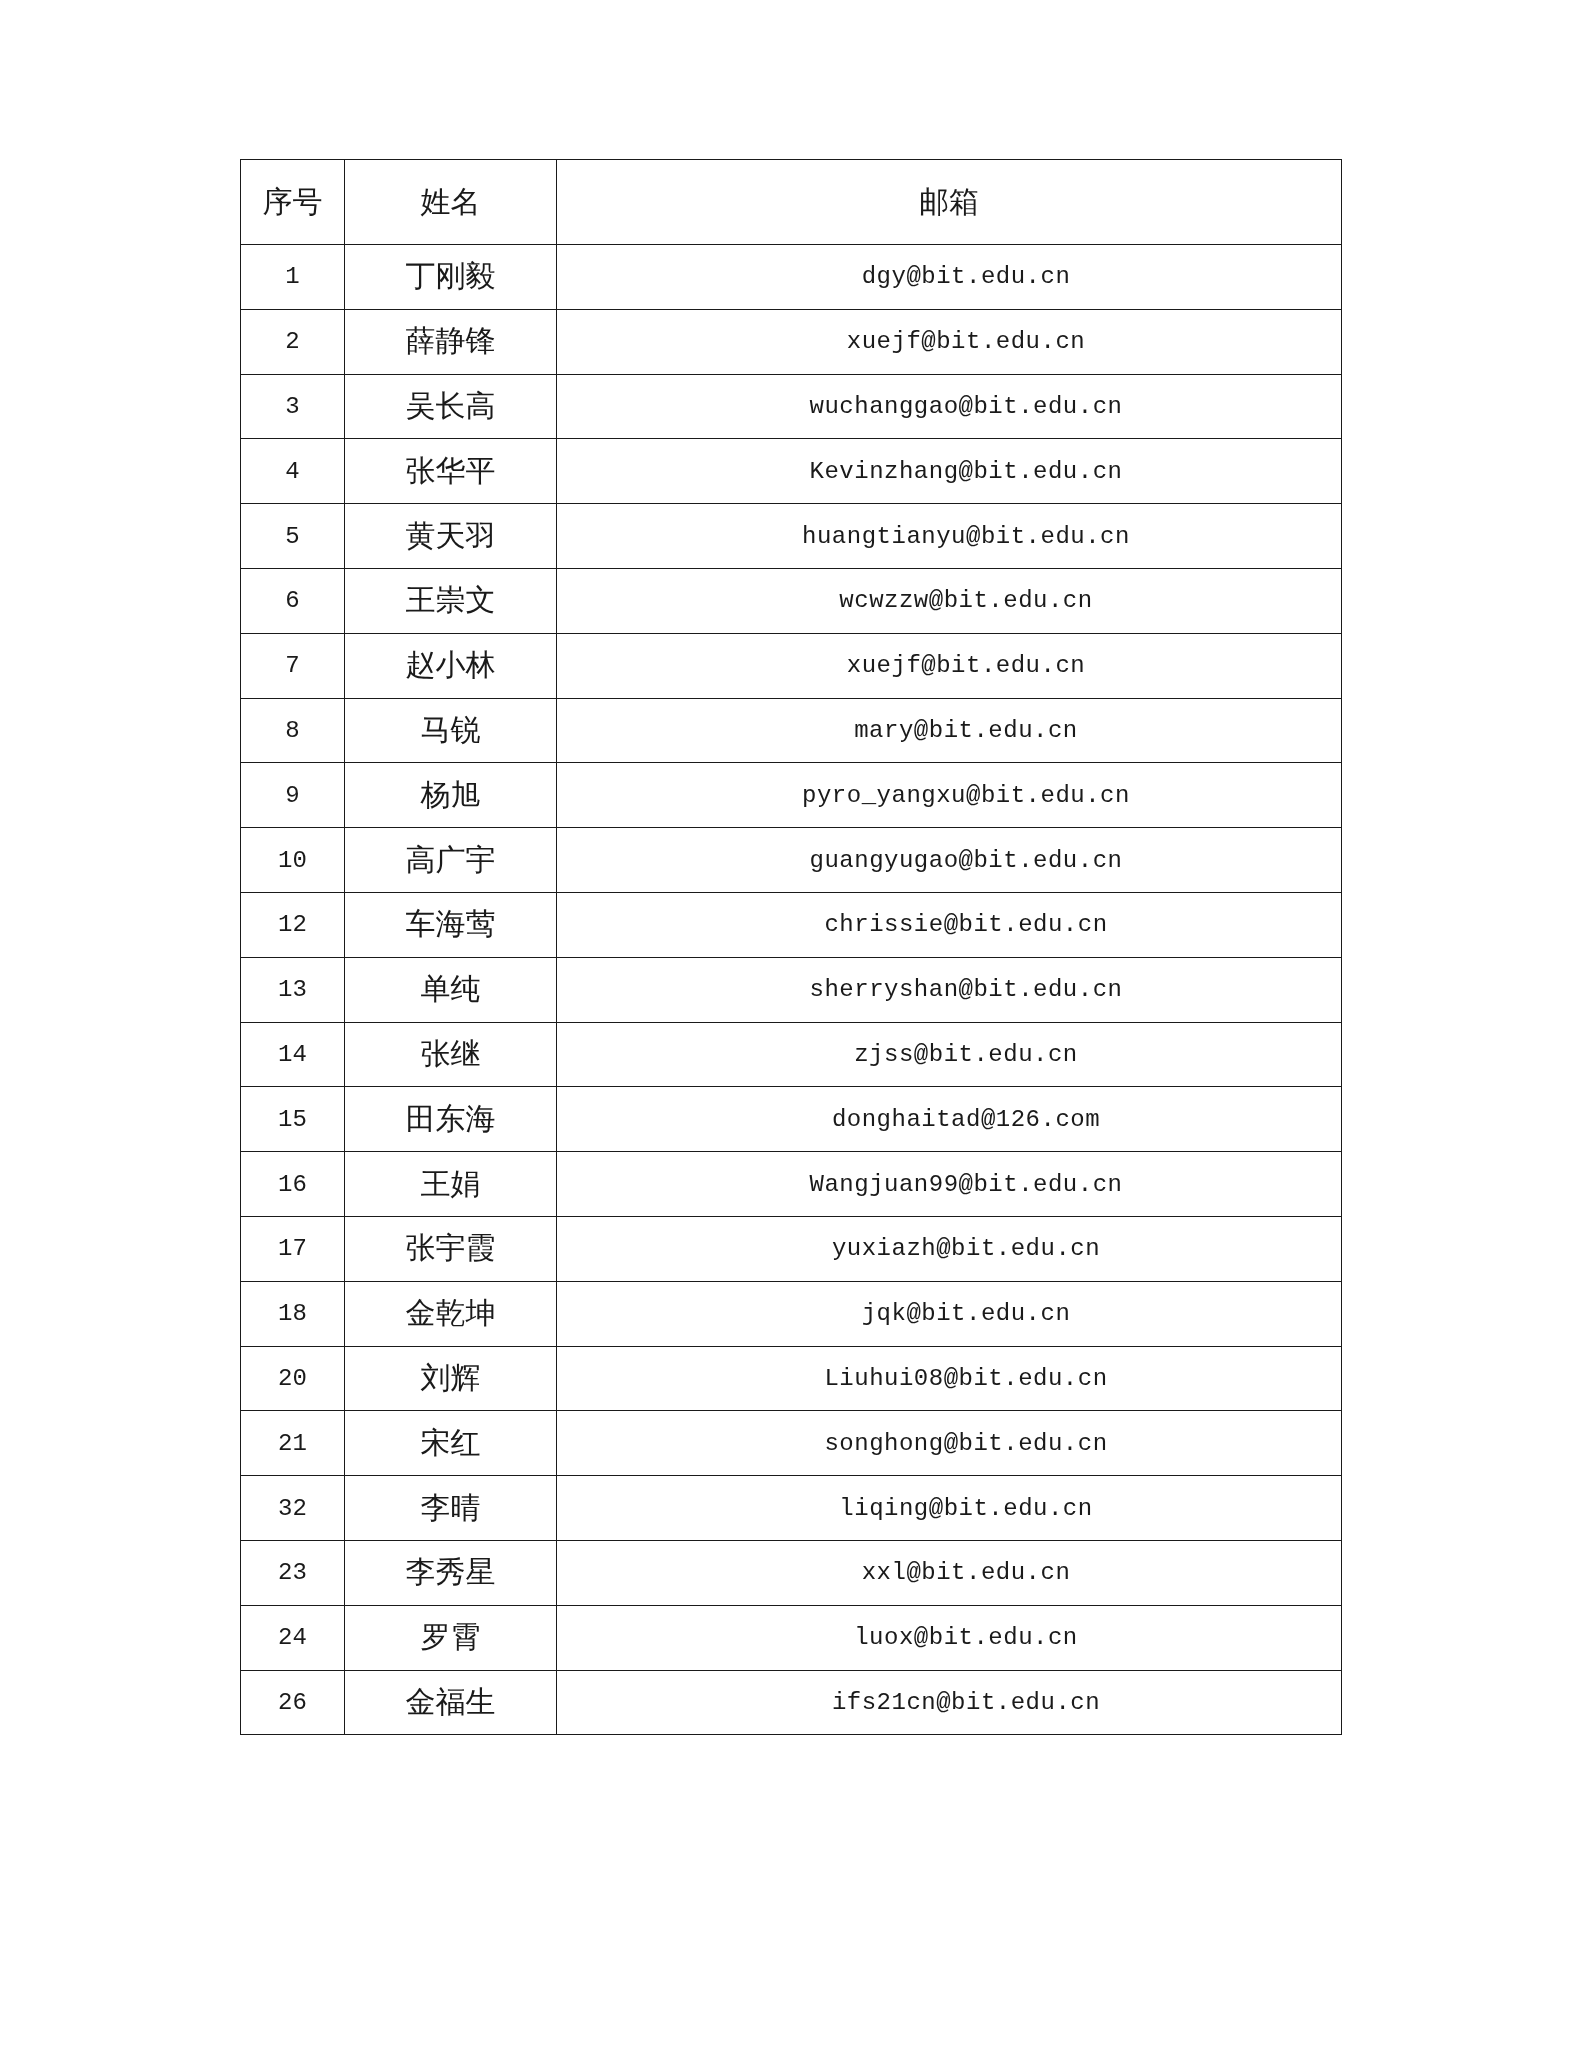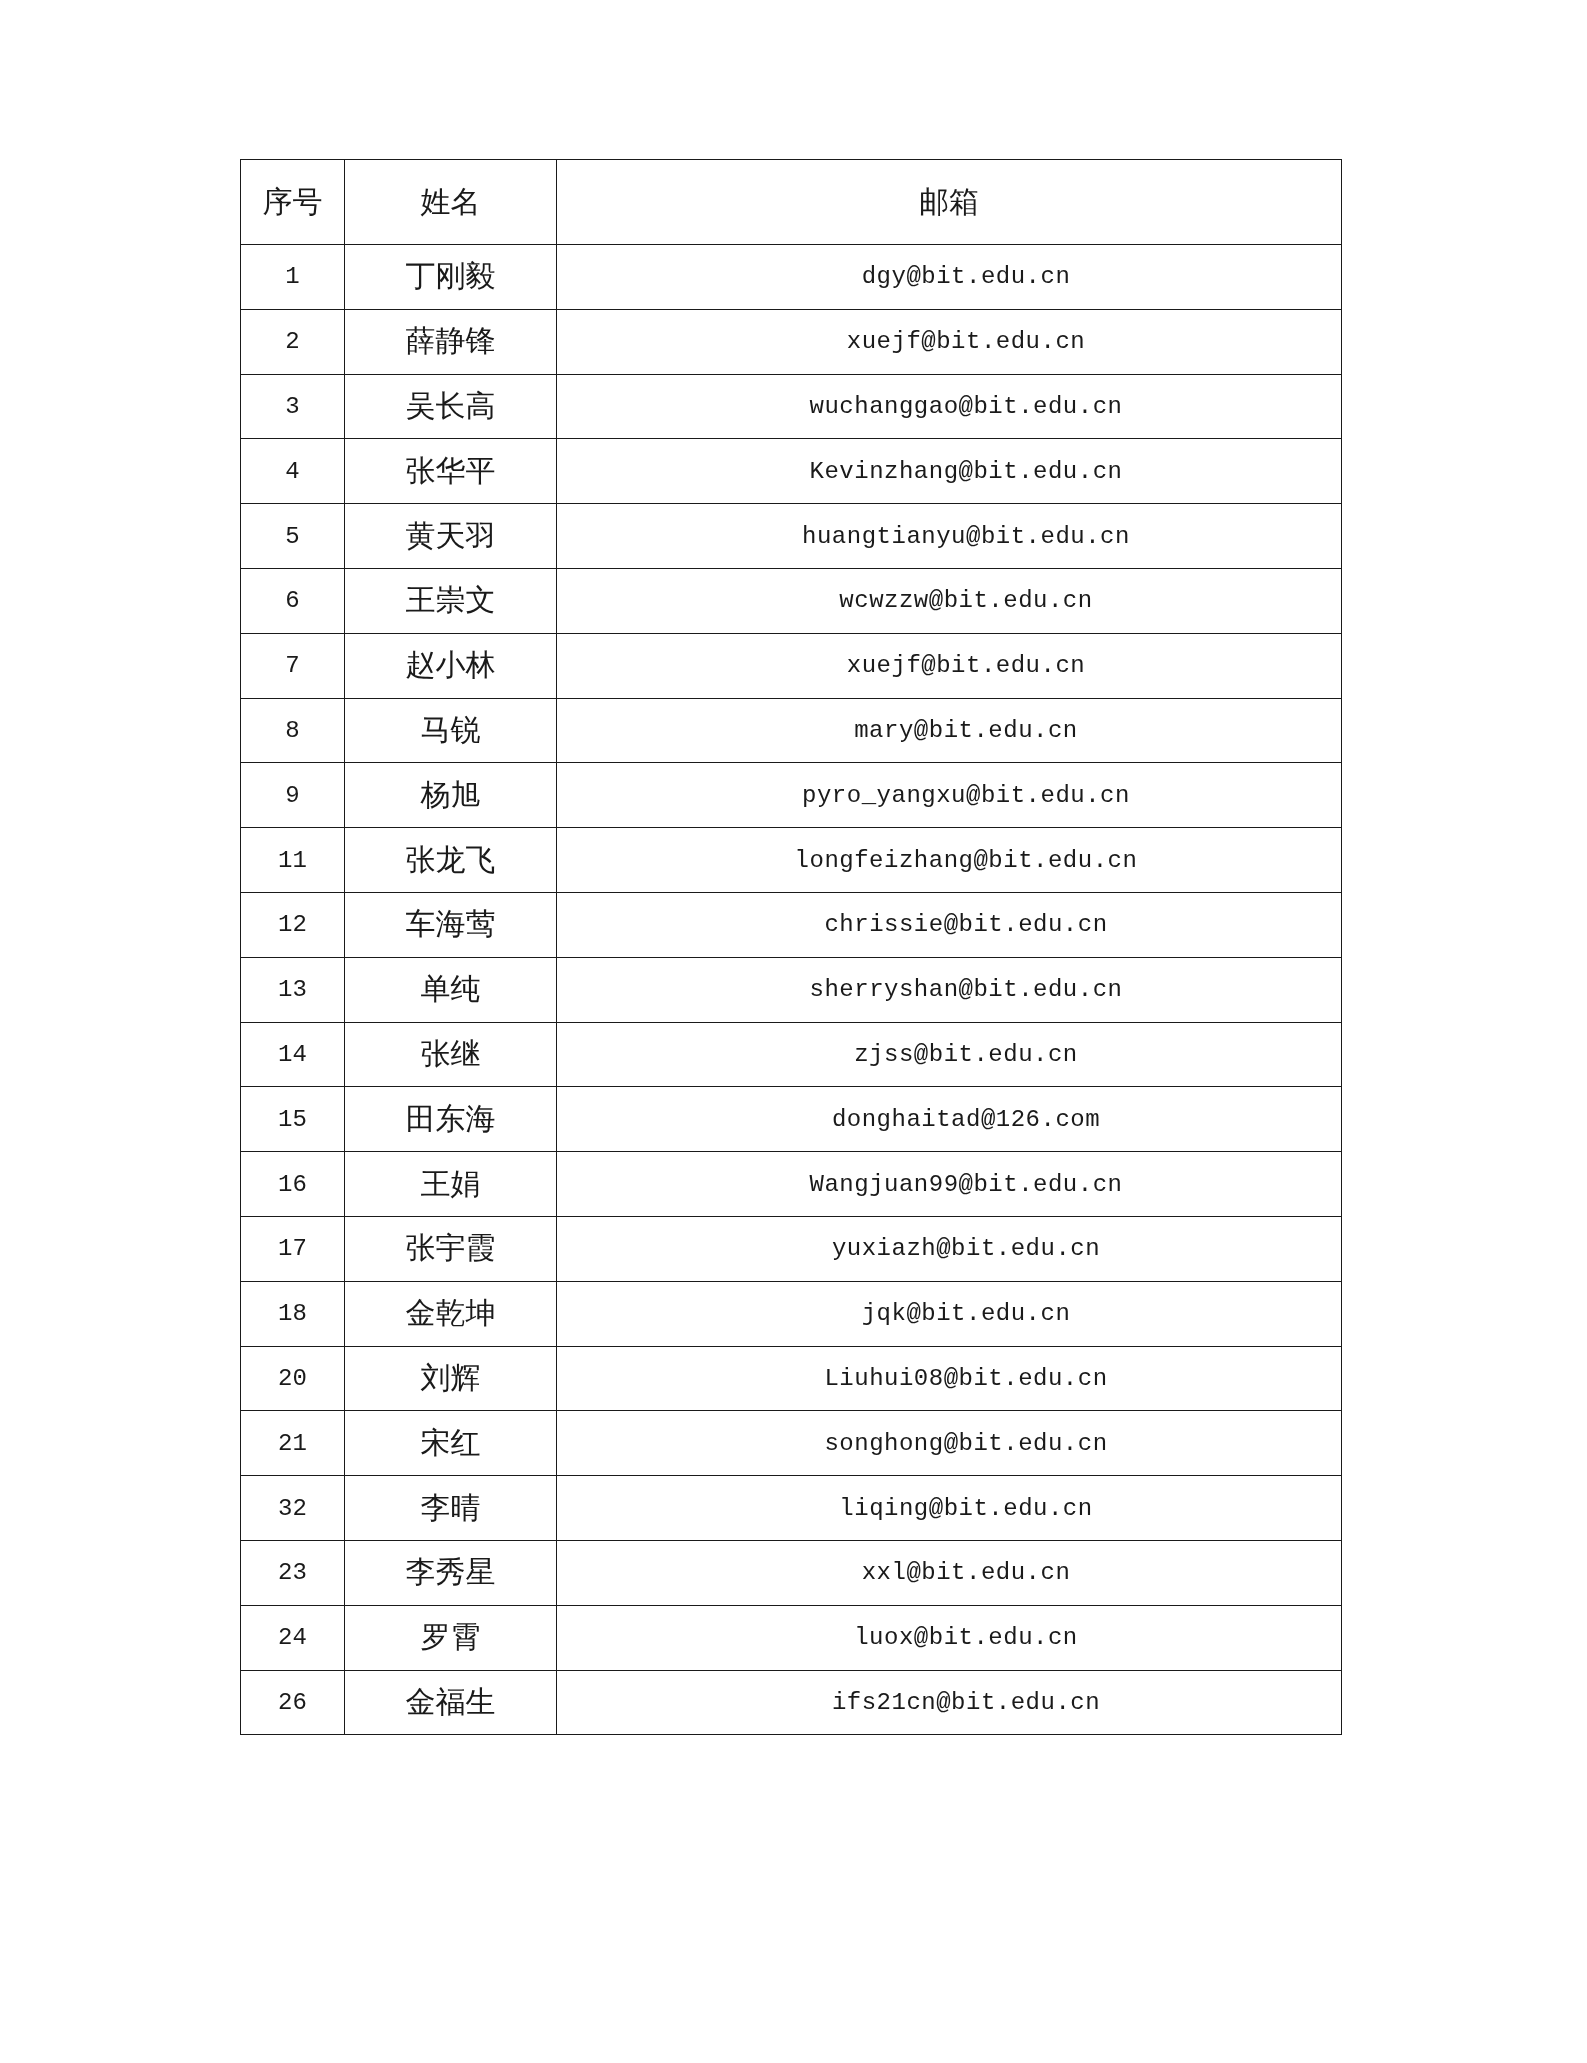--- a/index.html
+++ b/index.html
@@ -124,26 +124,26 @@
     <td class="cell-name">马锐</td>
     <td class="cell-email">mary@bit.edu.cn</td>
   </tr>
 
   <tr>
     <td class="cell-index">9</td>
     <td class="cell-name">杨旭</td>
     <td class="cell-email">pyro_yangxu@bit.edu.cn</td>
   </tr>
 
-
-  <tr>
-    <td class="cell-index">11</td>
-    <td class="cell-name">张龙飞</td>
-    <td class="cell-email">longfeizhang@bit.edu.cn</td>
-  </tr>
+  <tr>
+    <td class="cell-index">10</td>
+    <td class="cell-name">高广宇</td>
+    <td class="cell-email">guangyugao@bit.edu.cn</td>
+  </tr>
+
 
   <tr>
     <td class="cell-index">12</td>
     <td class="cell-name">车海莺</td>
     <td class="cell-email">chrissie@bit.edu.cn</td>
   </tr>
 
   <tr>
     <td class="cell-index">13</td>
     <td class="cell-name">单纯</td>

